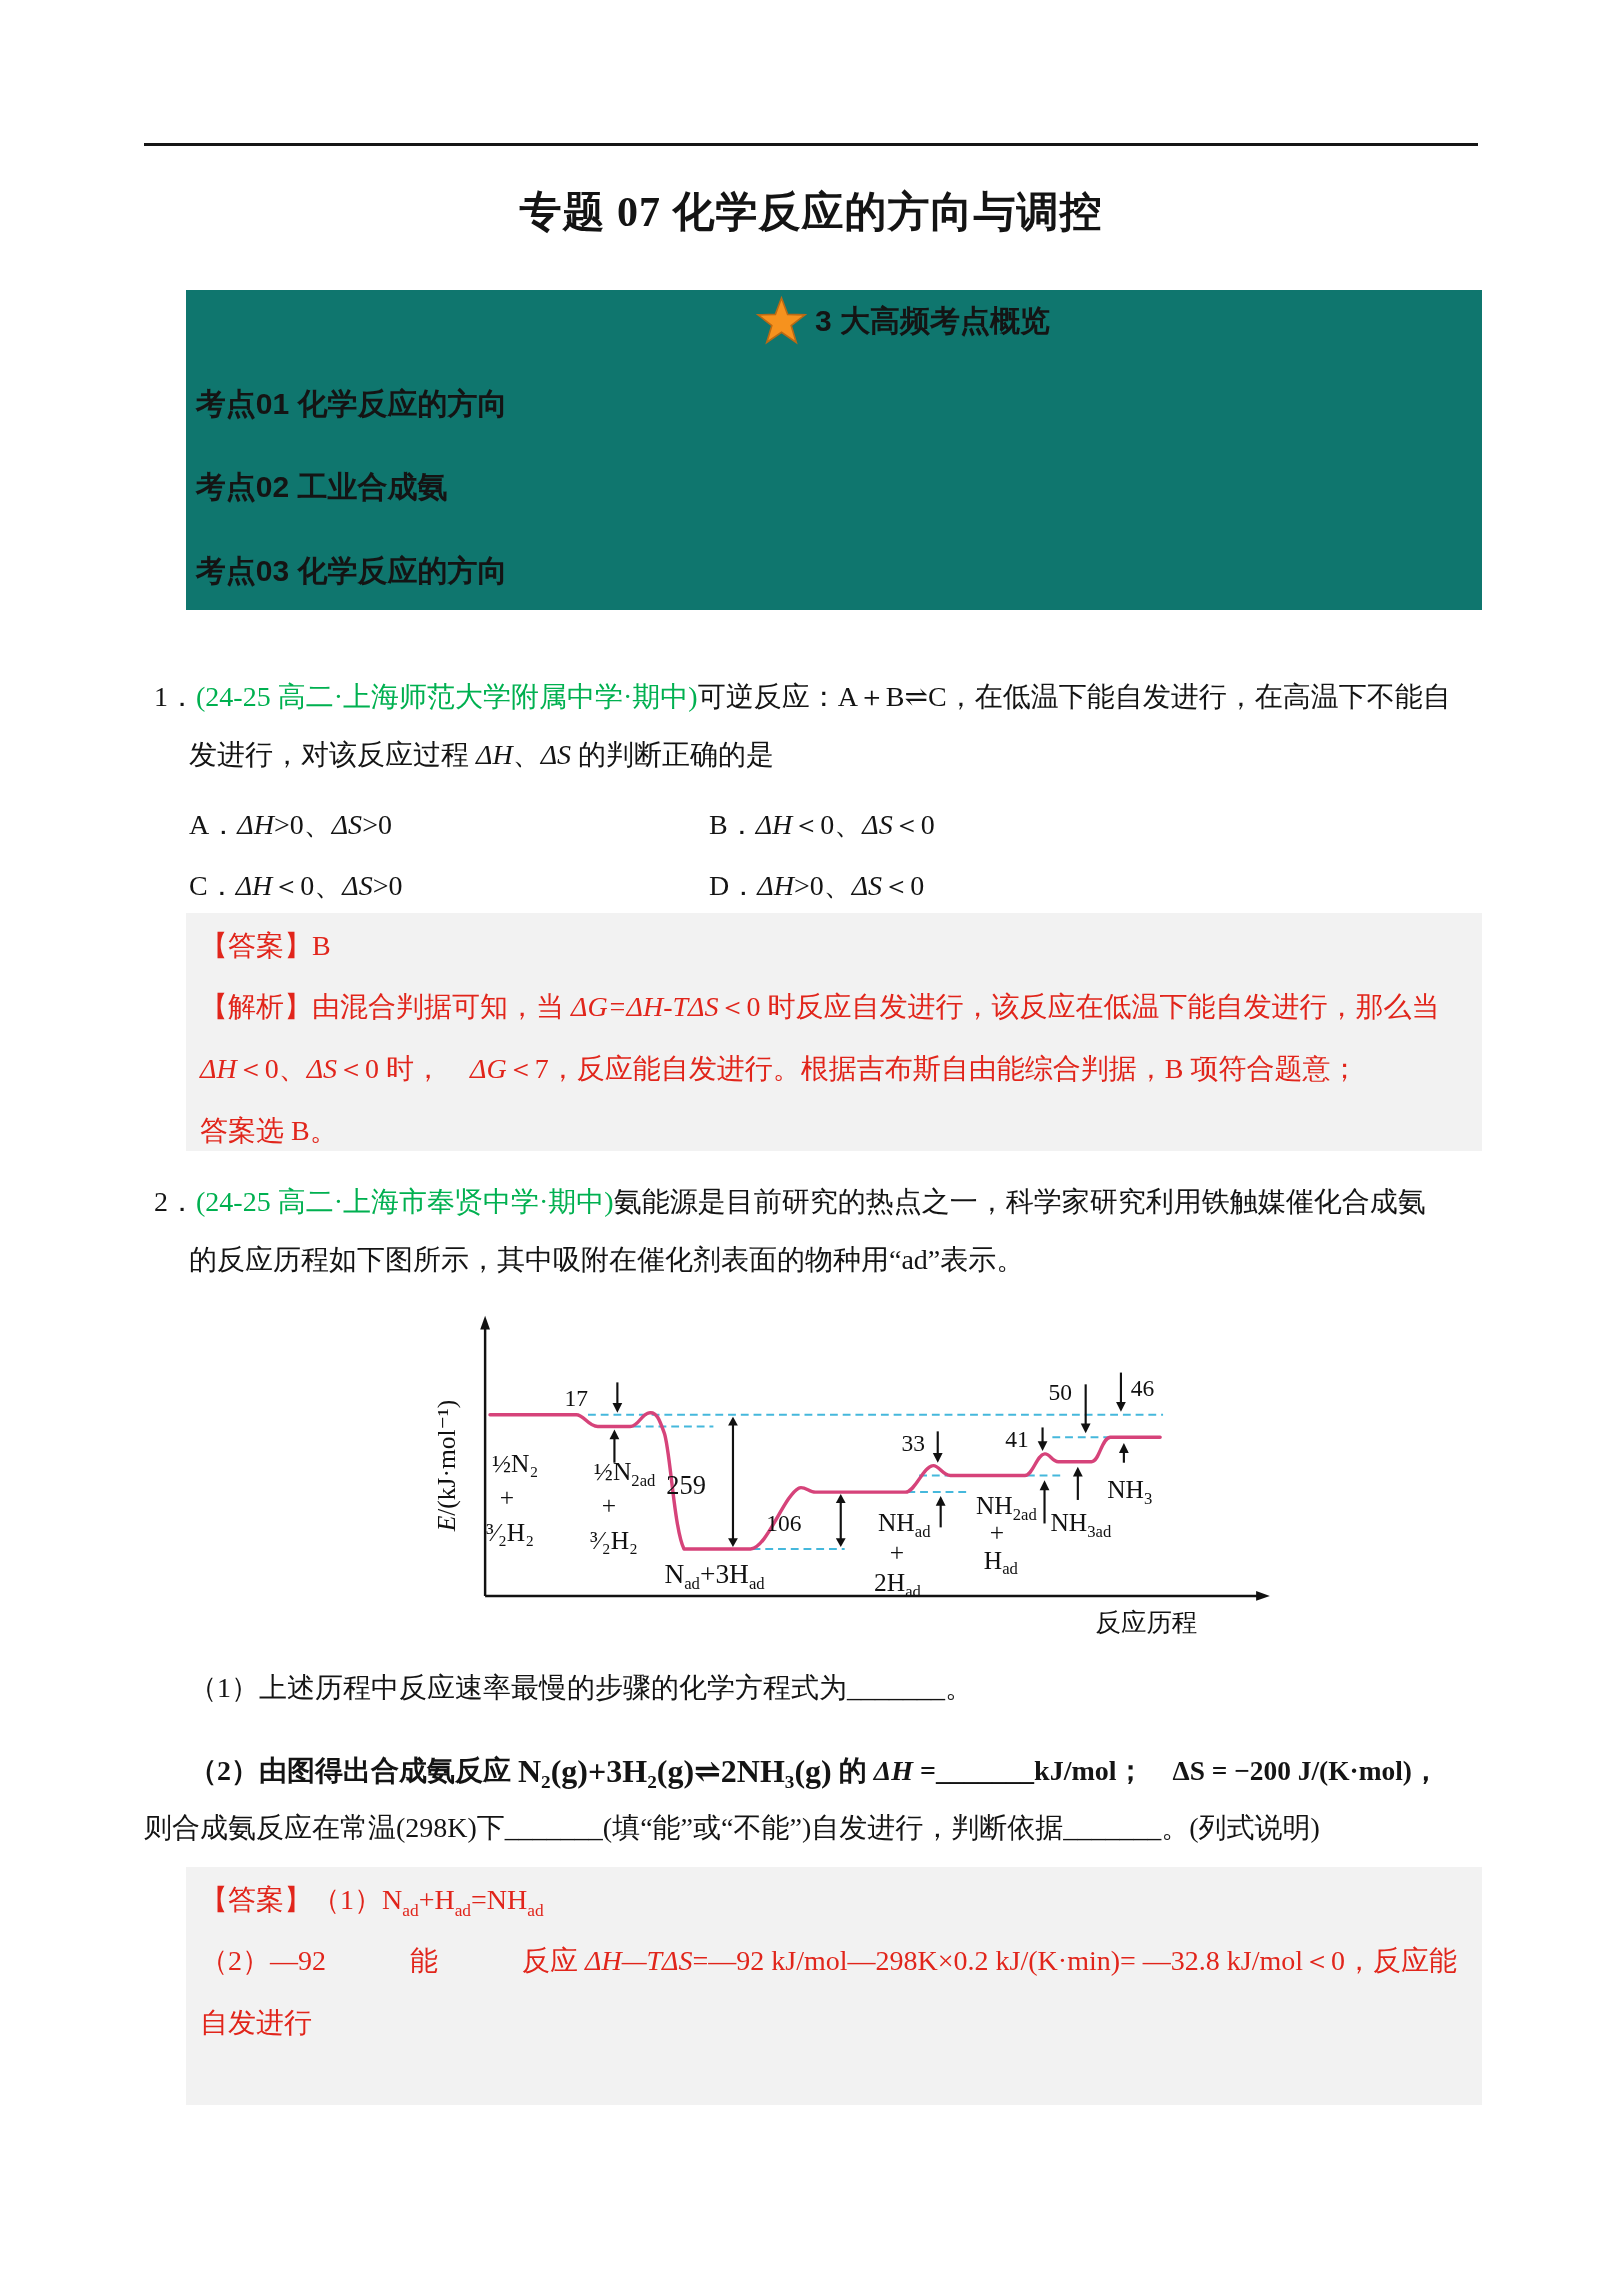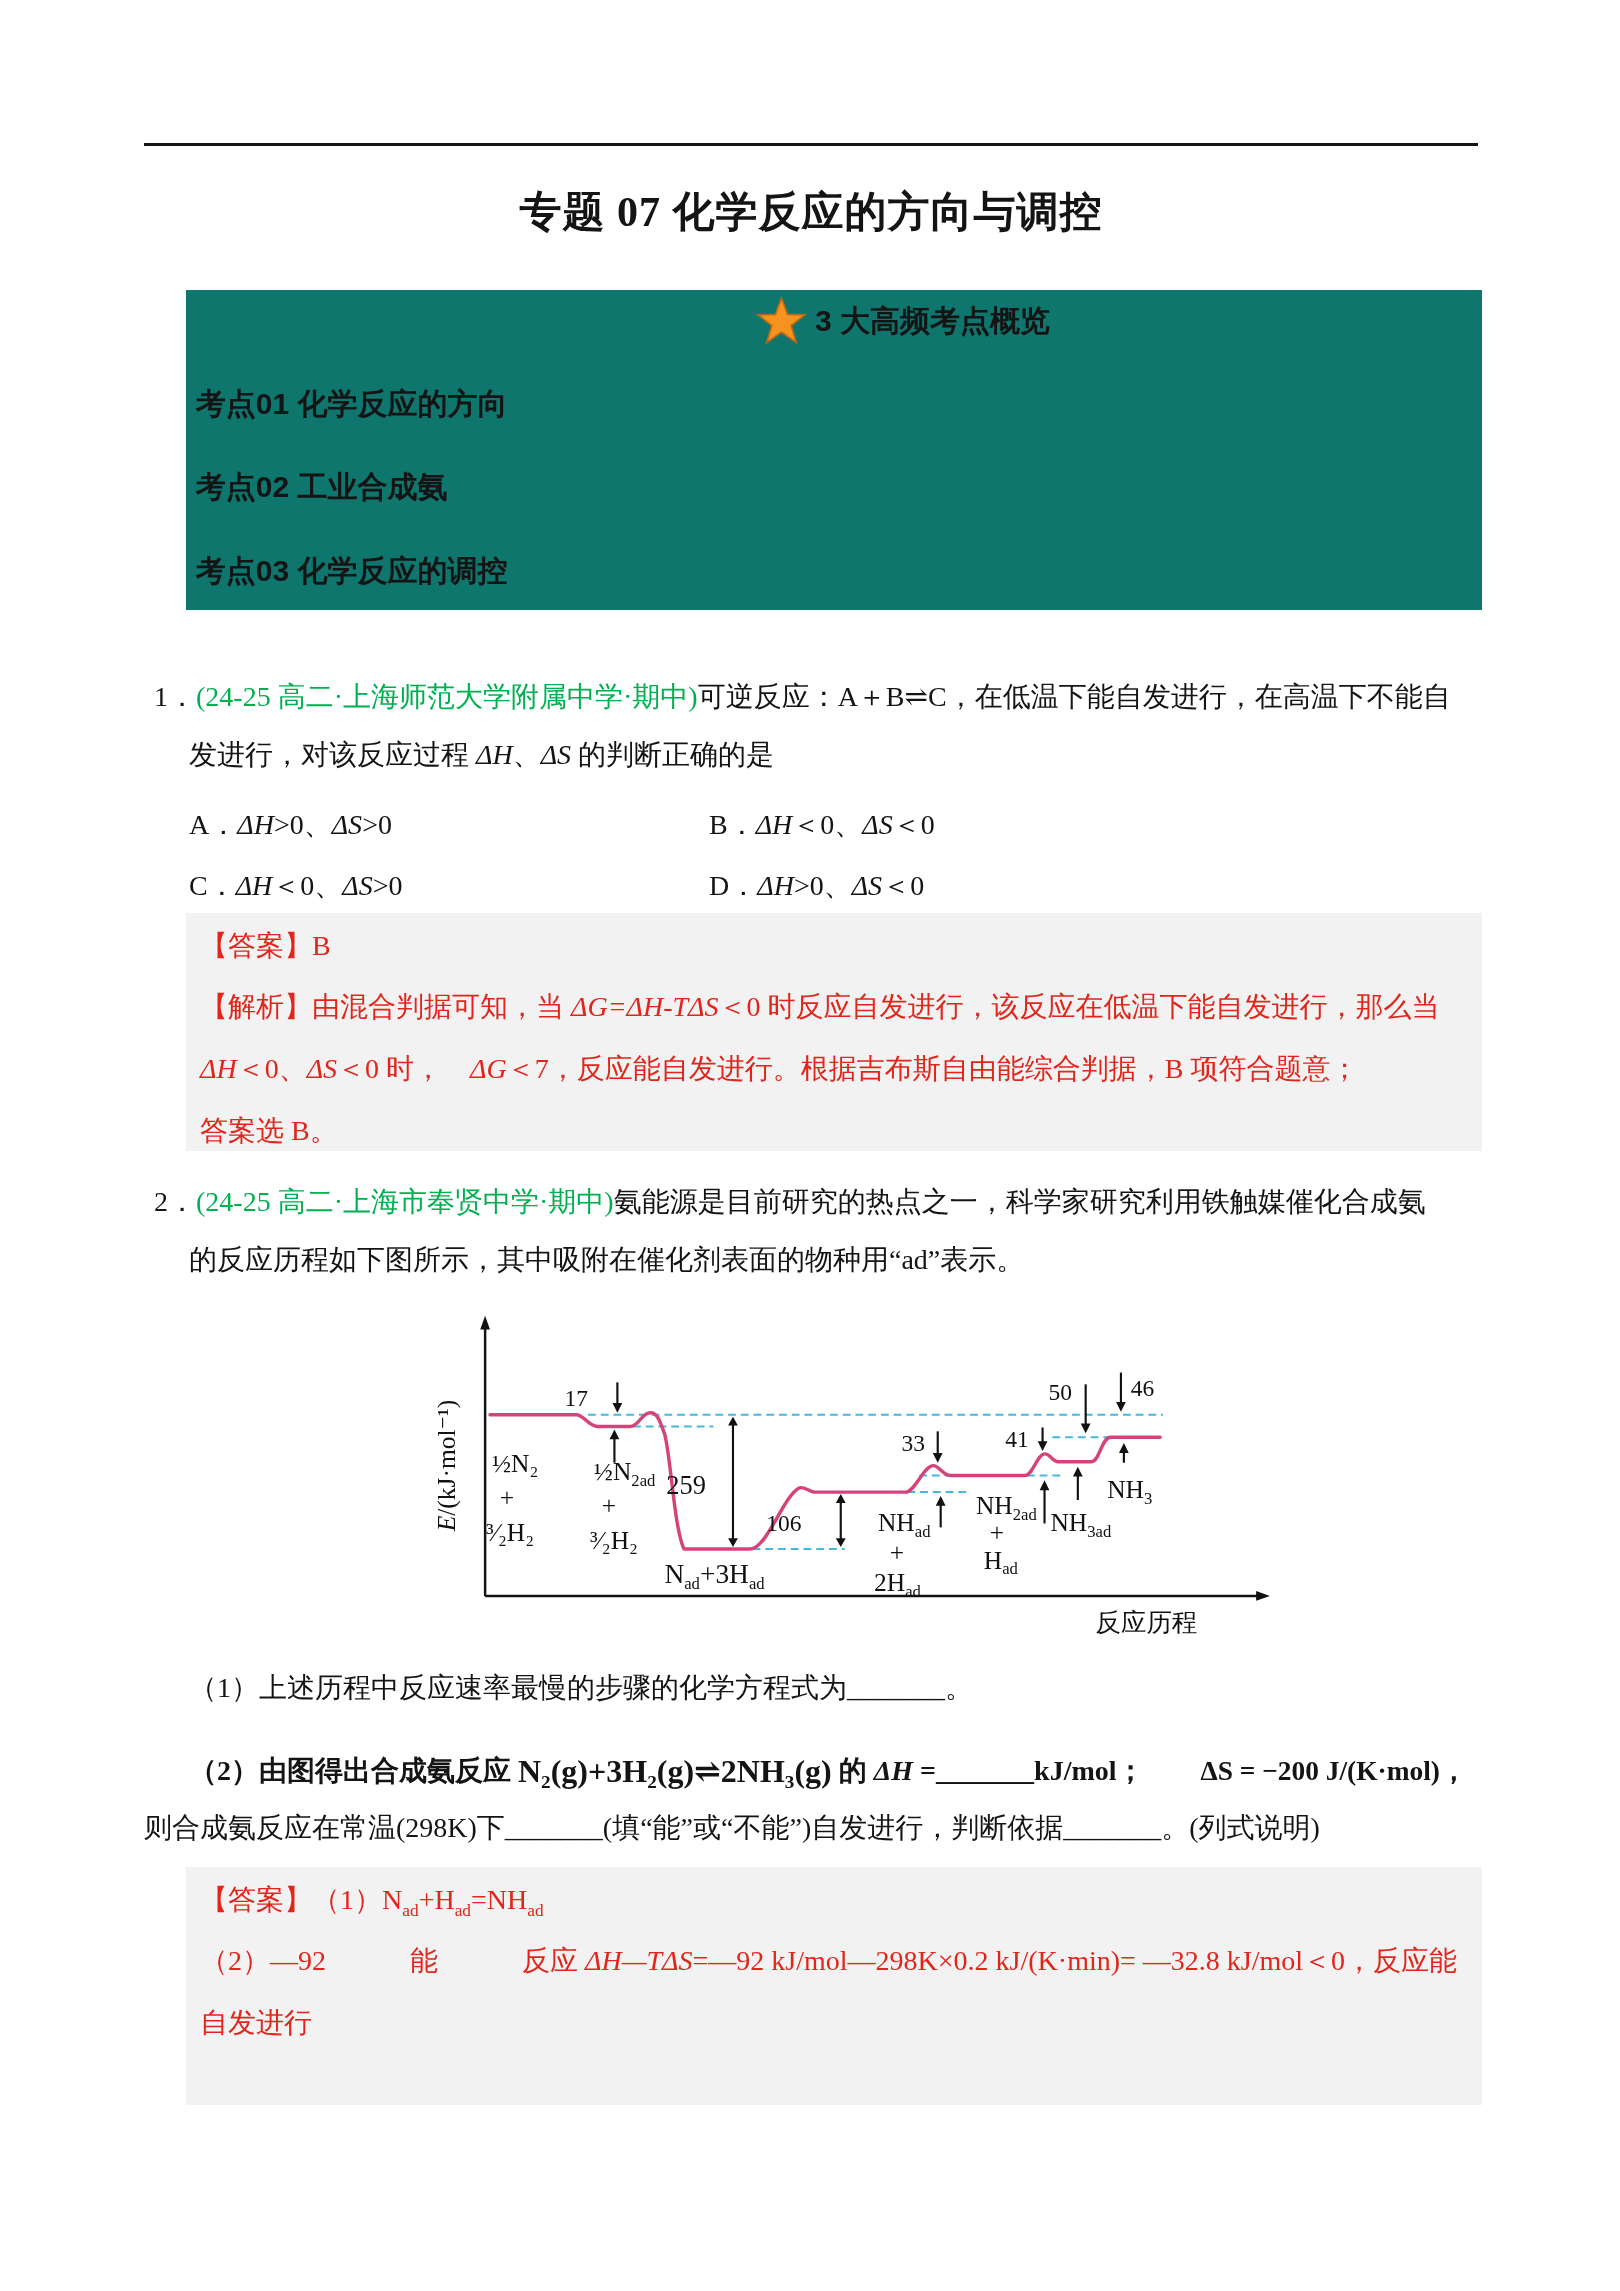--- a/index.html
+++ b/index.html
@@ -15,21 +15,21 @@
   .ov-title{font-size:30px;}
   .ov-item{position:absolute;left:9.8px;font-size:30px;white-space:pre;}
   .line{position:absolute;font-size:28px;line-height:39px;white-space:pre;}
   .green{color:#00B050;}
   .it{font-style:italic;}
   .opt{position:absolute;top:0;white-space:pre;}
   .abox{position:absolute;left:186px;width:1296px;background:#F2F2F2;color:#E1251B;}
   .abox .line{left:14px;color:#E1251B;}
   sub{font-size:0.62em;line-height:0;}
   .formula{font-size:32px;}
-  .dsmath{font-size:27.4px;margin-left:28px;}
+  .dsmath{font-size:27.4px;}
   .s2row{position:absolute;display:flex;align-items:center;white-space:pre;font-size:28px;font-weight:bold;}
   
   .diagram{position:absolute;left:421px;top:1304px;}
   .axis{stroke:#111;stroke-width:2.5;fill:none;}
   .curve{stroke:#D6437A;stroke-width:3.5;fill:none;stroke-linejoin:round;stroke-linecap:round;}
   .dash{stroke:#45B8DC;stroke-width:2;stroke-dasharray:8 5;fill:none;}
   .arr{stroke:#111;stroke-width:2.2;fill:none;}
   .ah{fill:#111;stroke:none;}
   .dg-text{font-family:"Liberation Serif","DejaVu Serif",serif;fill:#111;}
   .num{font-size:24px;}
@@ -50,21 +50,21 @@
 
   <section class="overview">
     <div class="ov-head">
       <svg width="51" height="51" viewBox="0 0 50 50">
         <polygon points="25,2 31,18 48,18.5 34.5,29 39.5,45.5 25,35.5 10.5,45.5 15.5,29 2,18.5 19,18" fill="#F6921E" stroke="#B96A15" stroke-width="1.6"></polygon>
       </svg>
       <span class="ov-title">3 大高频考点概览</span>
     </div>
     <div class="ov-item" style="top:94px">考点01 化学反应的方向</div>
     <div class="ov-item" style="top:177px">考点02 工业合成氨</div>
-    <div class="ov-item" style="top:261px">考点03 化学反应的调控</div>
+    <div class="ov-item" style="top:261px">考点03 化学反应的方向</div>
   </section>
 
   <div class="line" style="top:677px;left:154px"><span>1．</span><span class="green">(24-25 高二·上海师范大学附属中学·期中)</span><span>可逆反应：A＋B⇌C，在低温下能自发进行，在高温下不能自</span></div>
   <div class="line" style="top:735px;left:189px"><span>发进行，对该反应过程 </span><span class="it">ΔH</span><span>、</span><span class="it">ΔS</span><span> 的判断正确的是</span></div>
 
   <div class="line" style="top:805px;left:0;width:1620px">
     <span class="opt" style="left:189px"><span>A．</span><span class="it">ΔH</span><span>&gt;0、</span><span class="it">ΔS</span><span>&gt;0</span></span>
     <span class="opt" style="left:709px"><span>B．</span><span class="it">ΔH</span><span>＜0、</span><span class="it">ΔS</span><span>＜0</span></span>
   </div>
   <div class="line" style="top:866px;left:0;width:1620px">

